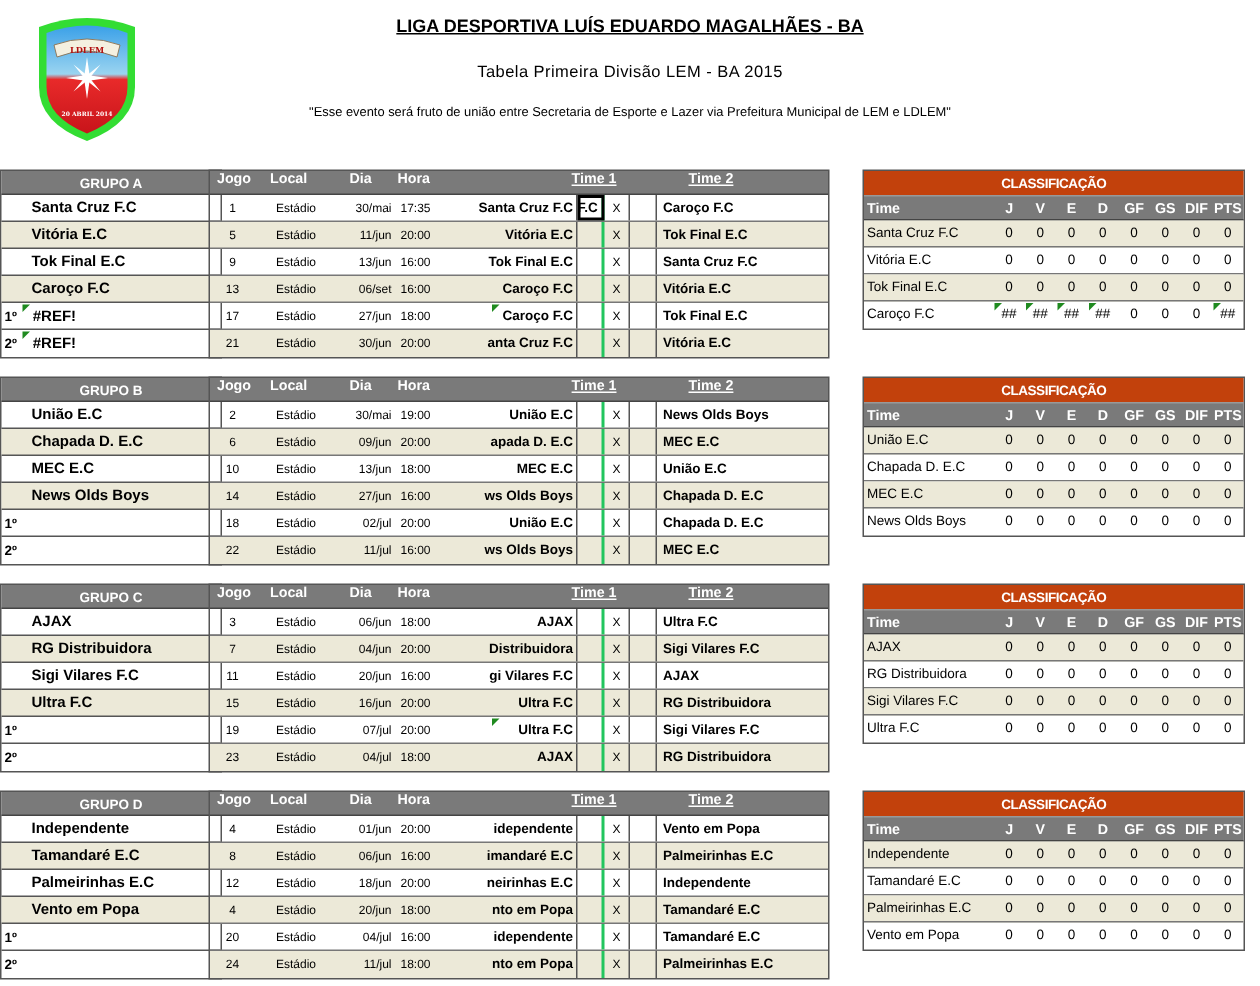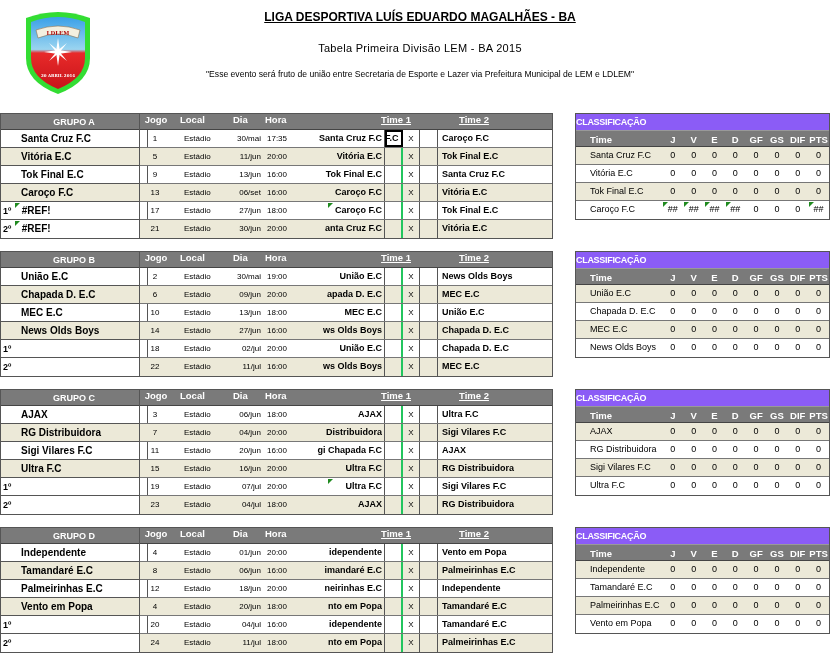--- a/index.html
+++ b/index.html
@@ -60,26 +60,26 @@
   .mh .c-jogo { text-align: center; padding-left: 2px; }
   .mh .c-local { padding-left: 10px; }
   .mh .c-dia { text-align: left; padding-left: 10px; padding-right: 0; }
   .mh .c-hora { padding-left: 2px; }
   .mh .c-blank { width: 34px; }
   .mh .c-t2 { padding-left: 4px; }
   .sel { outline: 2px solid #000; outline-offset: -2px; }
 
   
   .st { position: absolute; left: 575px; top: 0; width: 255px; border: 1px solid #555; }
-  .st .sh1 { height: 16px; background: #8b5cf6; color: #fff; font-size: 9px; font-weight: bold; line-height: 16px; letter-spacing: -0.3px; }
+  .st .sh1 { height: 16px; background: #c2410c; color: #fff; font-size: 9px; font-weight: bold; text-align: center; line-height: 16px; letter-spacing: -0.3px; }
   .st .sh2 { height: 17px; background: #7a7a7a; color: #fff; font-size: 9.5px; font-weight: bold; display: flex; line-height: 17px; border-top: 1px solid #999; border-bottom: 1px solid #444; }
   .st .sr { height: 18px; display: flex; font-size: 9px; line-height: 17px; border-bottom: 1px solid #777; }
   .st .sr:last-child { border-bottom: none; }
   .st .sr.alt { background: #ece9d8; }
-  .s-team { width: 87px; padding-left: 14px; white-space: nowrap; overflow: hidden; }
+  .s-team { width: 87px; padding-left: 2px; white-space: nowrap; overflow: hidden; }
   .s-num { width: 21px; text-align: center; position: relative; }
   .s-last { width: 21px; text-align: center; position: relative; overflow: hidden; }
   .sh2 .s-num, .sh2 .s-last { font-size: 9.5px; }
 </style>
 </head>
 <body>
 
 <svg class="logo" viewBox="0 0 80 88">
   <defs>
     <linearGradient id="sky" x1="0" y1="0" x2="0" y2="1">
@@ -477,21 +477,21 @@
       <div class="c-x">X</div>
       <div class="c-s2"></div>
       <div class="c-t2">Sigi Vilares F.C</div>
 
     </div>
         <div class="mr">
       <div class="c-jogo">11</div>
       <div class="c-local">Estádio</div>
       <div class="c-dia">20/jun</div>
       <div class="c-hora" style="position:relative">16:00</div>
-      <div class="c-t1">gi Chapada F.C</div>
+      <div class="c-t1">gi Vilares F.C</div>
       <div class="c-s1" style="font-size:9px;font-weight:bold;overflow:hidden;white-space:nowrap"></div>
       <div class="c-x">X</div>
       <div class="c-s2"></div>
       <div class="c-t2">AJAX</div>
 
     </div>
         <div class="mr alt">
       <div class="c-jogo">15</div>
       <div class="c-local">Estádio</div>
       <div class="c-dia">16/jun</div>

